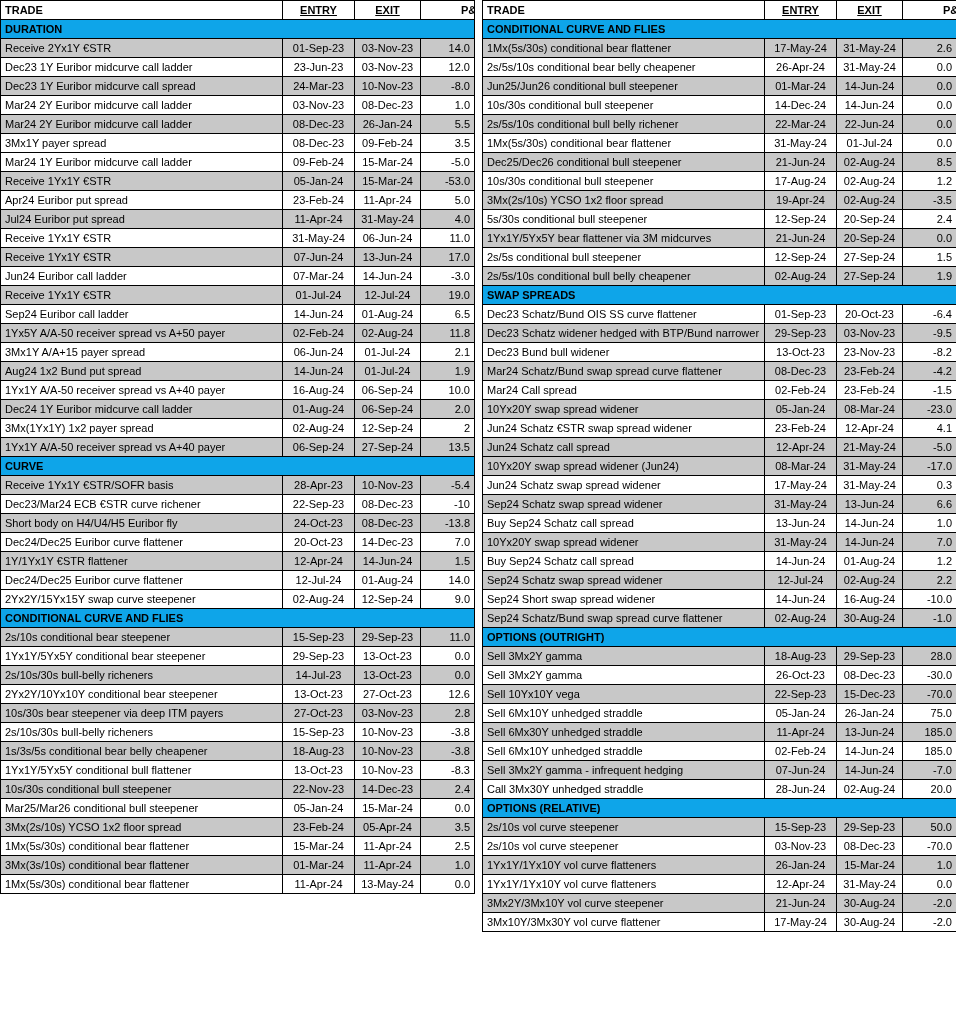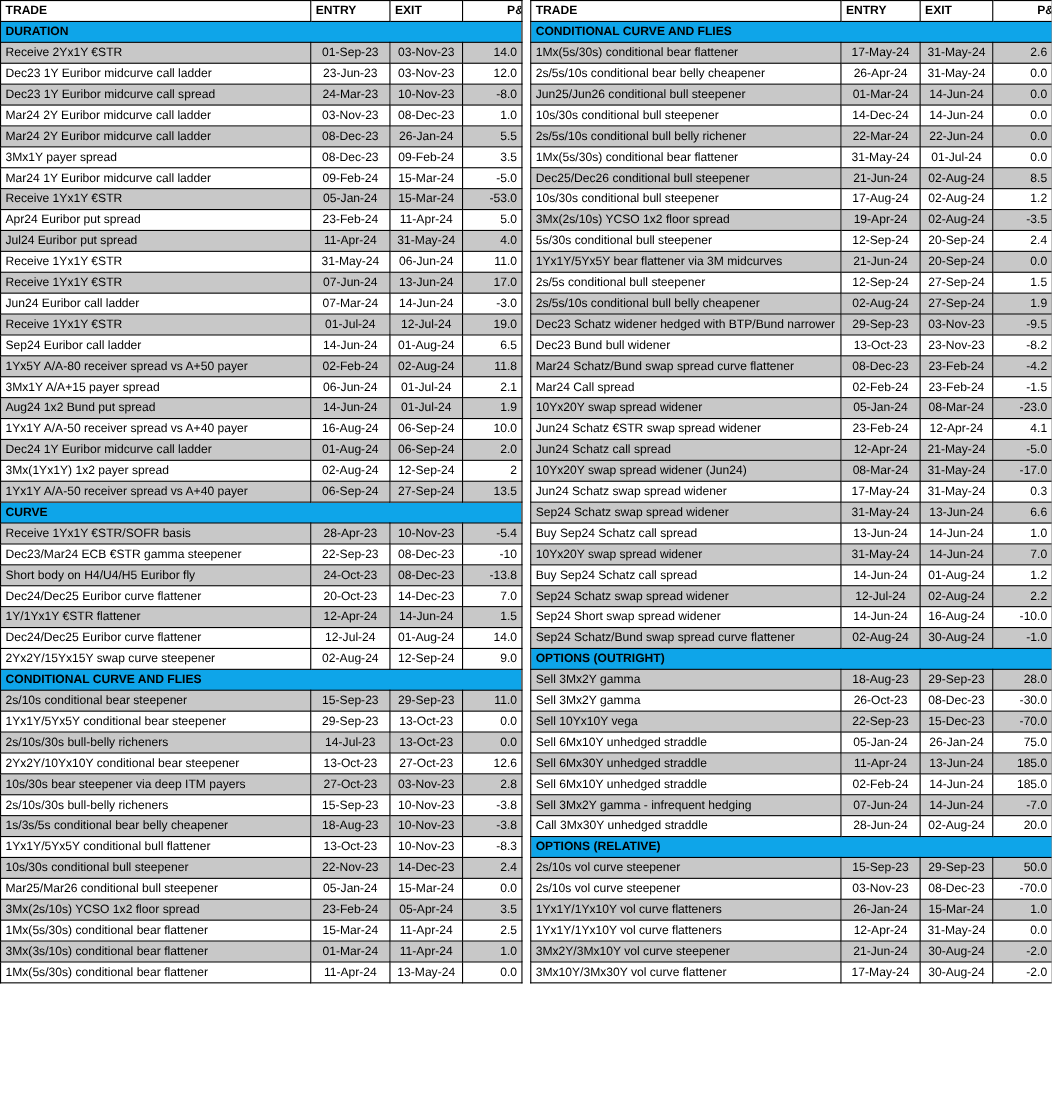--- a/index.html
+++ b/index.html
@@ -45,21 +45,21 @@
   col.c-desc { width: 282px; }
   col.c-entry { width: 72px; }
   col.c-exit  { width: 66px; }
   col.c-pl    { width: 54px; }
 
   tr.head td {
     font-weight: bold;
     background: #ffffff;
   }
   tr.head td.desc { text-align: left; }
-  tr.head td.entry, tr.head td.exit { text-align: left; }
+  tr.head td.entry, tr.head td.exit { text-align: center; text-decoration: underline; }
   tr.head td.pl { text-align: right; padding-left: 40px; }
 
   tr.section td {
     font-weight: bold;
     background: #0ea5e9;
   }
   tr.row td.desc { text-align: left; }
   tr.row td.entry, tr.row td.exit { text-align: center; }
   tr.row td.pl { text-align: right; }
   tr.row.shade td { background: #c8c8c8; }
@@ -172,21 +172,21 @@
             <td class="exit">12-Jul-24</td>
             <td class="pl">19.0</td>
           </tr>
           <tr class="row plain">
             <td class="desc">Sep24 Euribor call ladder</td>
             <td class="entry">14-Jun-24</td>
             <td class="exit">01-Aug-24</td>
             <td class="pl">6.5</td>
           </tr>
           <tr class="row shade">
-            <td class="desc">1Yx5Y A/A-80 receiver spread vs A+50 payer</td>
+            <td class="desc">1Yx5Y A/A-50 receiver spread vs A+50 payer</td>
             <td class="entry">02-Feb-24</td>
             <td class="exit">02-Aug-24</td>
             <td class="pl">11.8</td>
           </tr>
           <tr class="row plain">
             <td class="desc">3Mx1Y A/A+15 payer spread</td>
             <td class="entry">06-Jun-24</td>
             <td class="exit">01-Jul-24</td>
             <td class="pl">2.1</td>
           </tr>
@@ -223,21 +223,21 @@
           <tr class="section">
             <td colspan="4">CURVE</td>
           </tr>
           <tr class="row shade">
             <td class="desc">Receive 1Yx1Y €STR/SOFR basis</td>
             <td class="entry">28-Apr-23</td>
             <td class="exit">10-Nov-23</td>
             <td class="pl">-5.4</td>
           </tr>
           <tr class="row plain">
-            <td class="desc">Dec23/Mar24 ECB €STR gamma steepener</td>
+            <td class="desc">Dec23/Mar24 ECB €STR curve richener</td>
             <td class="entry">22-Sep-23</td>
             <td class="exit">08-Dec-23</td>
             <td class="pl">-10</td>
           </tr>
           <tr class="row shade">
             <td class="desc">Short body on H4/U4/H5 Euribor fly</td>
             <td class="entry">24-Oct-23</td>
             <td class="exit">08-Dec-23</td>
             <td class="pl">-13.8</td>
           </tr>
@@ -445,20 +445,29 @@
             <td class="entry">12-Sep-24</td>
             <td class="exit">27-Sep-24</td>
             <td class="pl">1.5</td>
           </tr>
           <tr class="row shade">
             <td class="desc">2s/5s/10s conditional bull belly cheapener</td>
             <td class="entry">02-Aug-24</td>
             <td class="exit">27-Sep-24</td>
             <td class="pl">1.9</td>
           </tr>
+          <tr class="section">
+            <td colspan="4">SWAP SPREADS</td>
+          </tr>
+          <tr class="row plain">
+            <td class="desc">Dec23 Schatz/Bund OIS SS curve flattener</td>
+            <td class="entry">01-Sep-23</td>
+            <td class="exit">20-Oct-23</td>
+            <td class="pl">-6.4</td>
+          </tr>
           <tr class="row shade">
             <td class="desc">Dec23 Schatz widener hedged with BTP/Bund narrower</td>
             <td class="entry">29-Sep-23</td>
             <td class="exit">03-Nov-23</td>
             <td class="pl">-9.5</td>
           </tr>
           <tr class="row plain">
             <td class="desc">Dec23 Bund bull widener</td>
             <td class="entry">13-Oct-23</td>
             <td class="exit">23-Nov-23</td>

